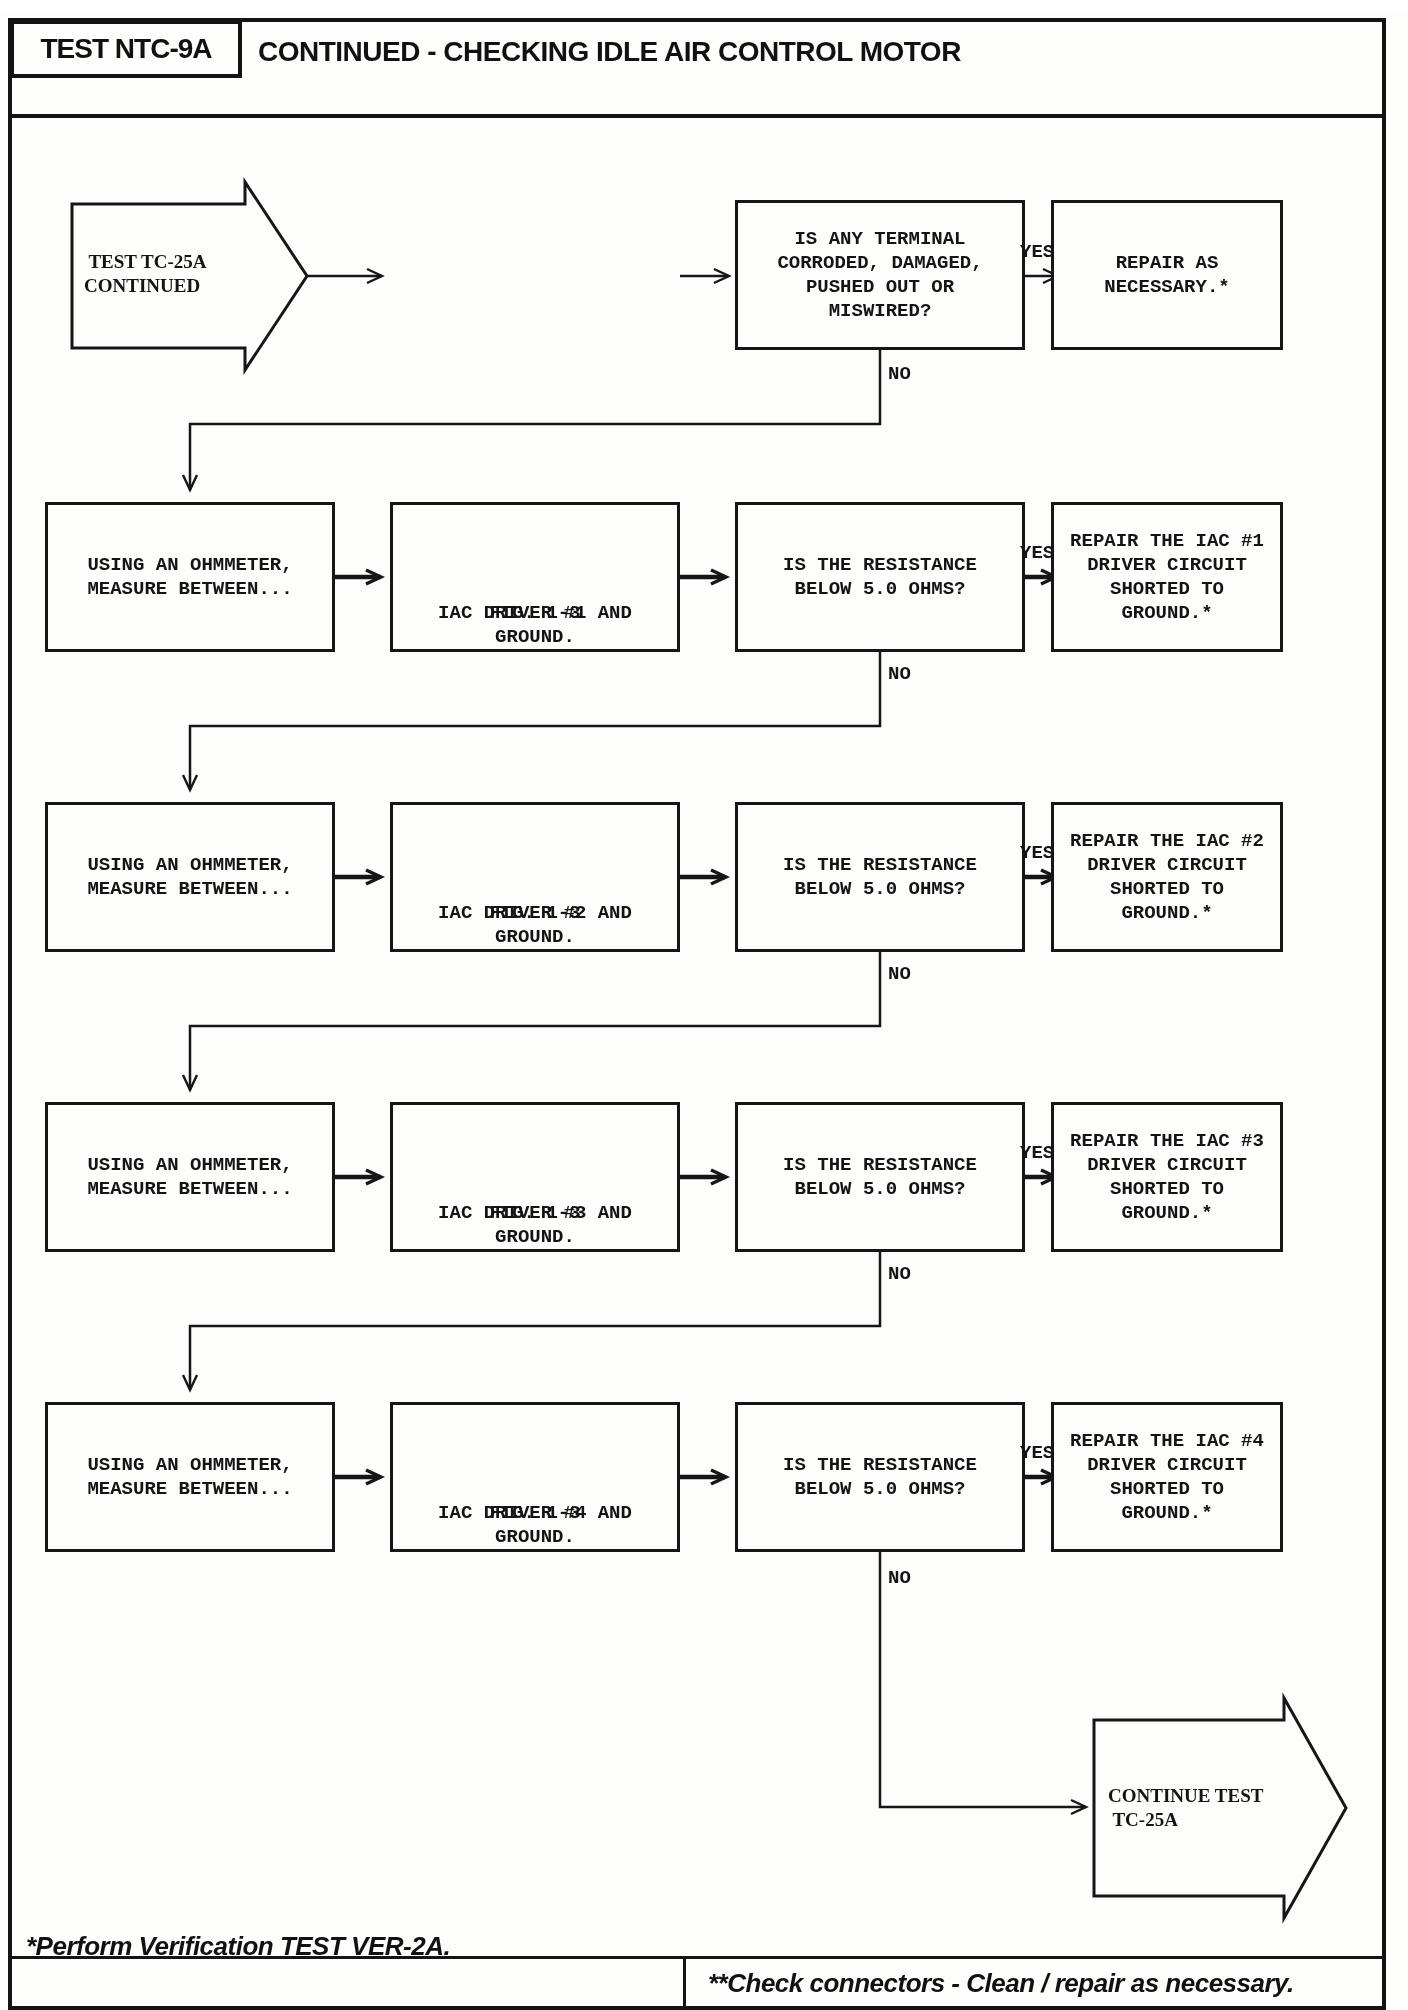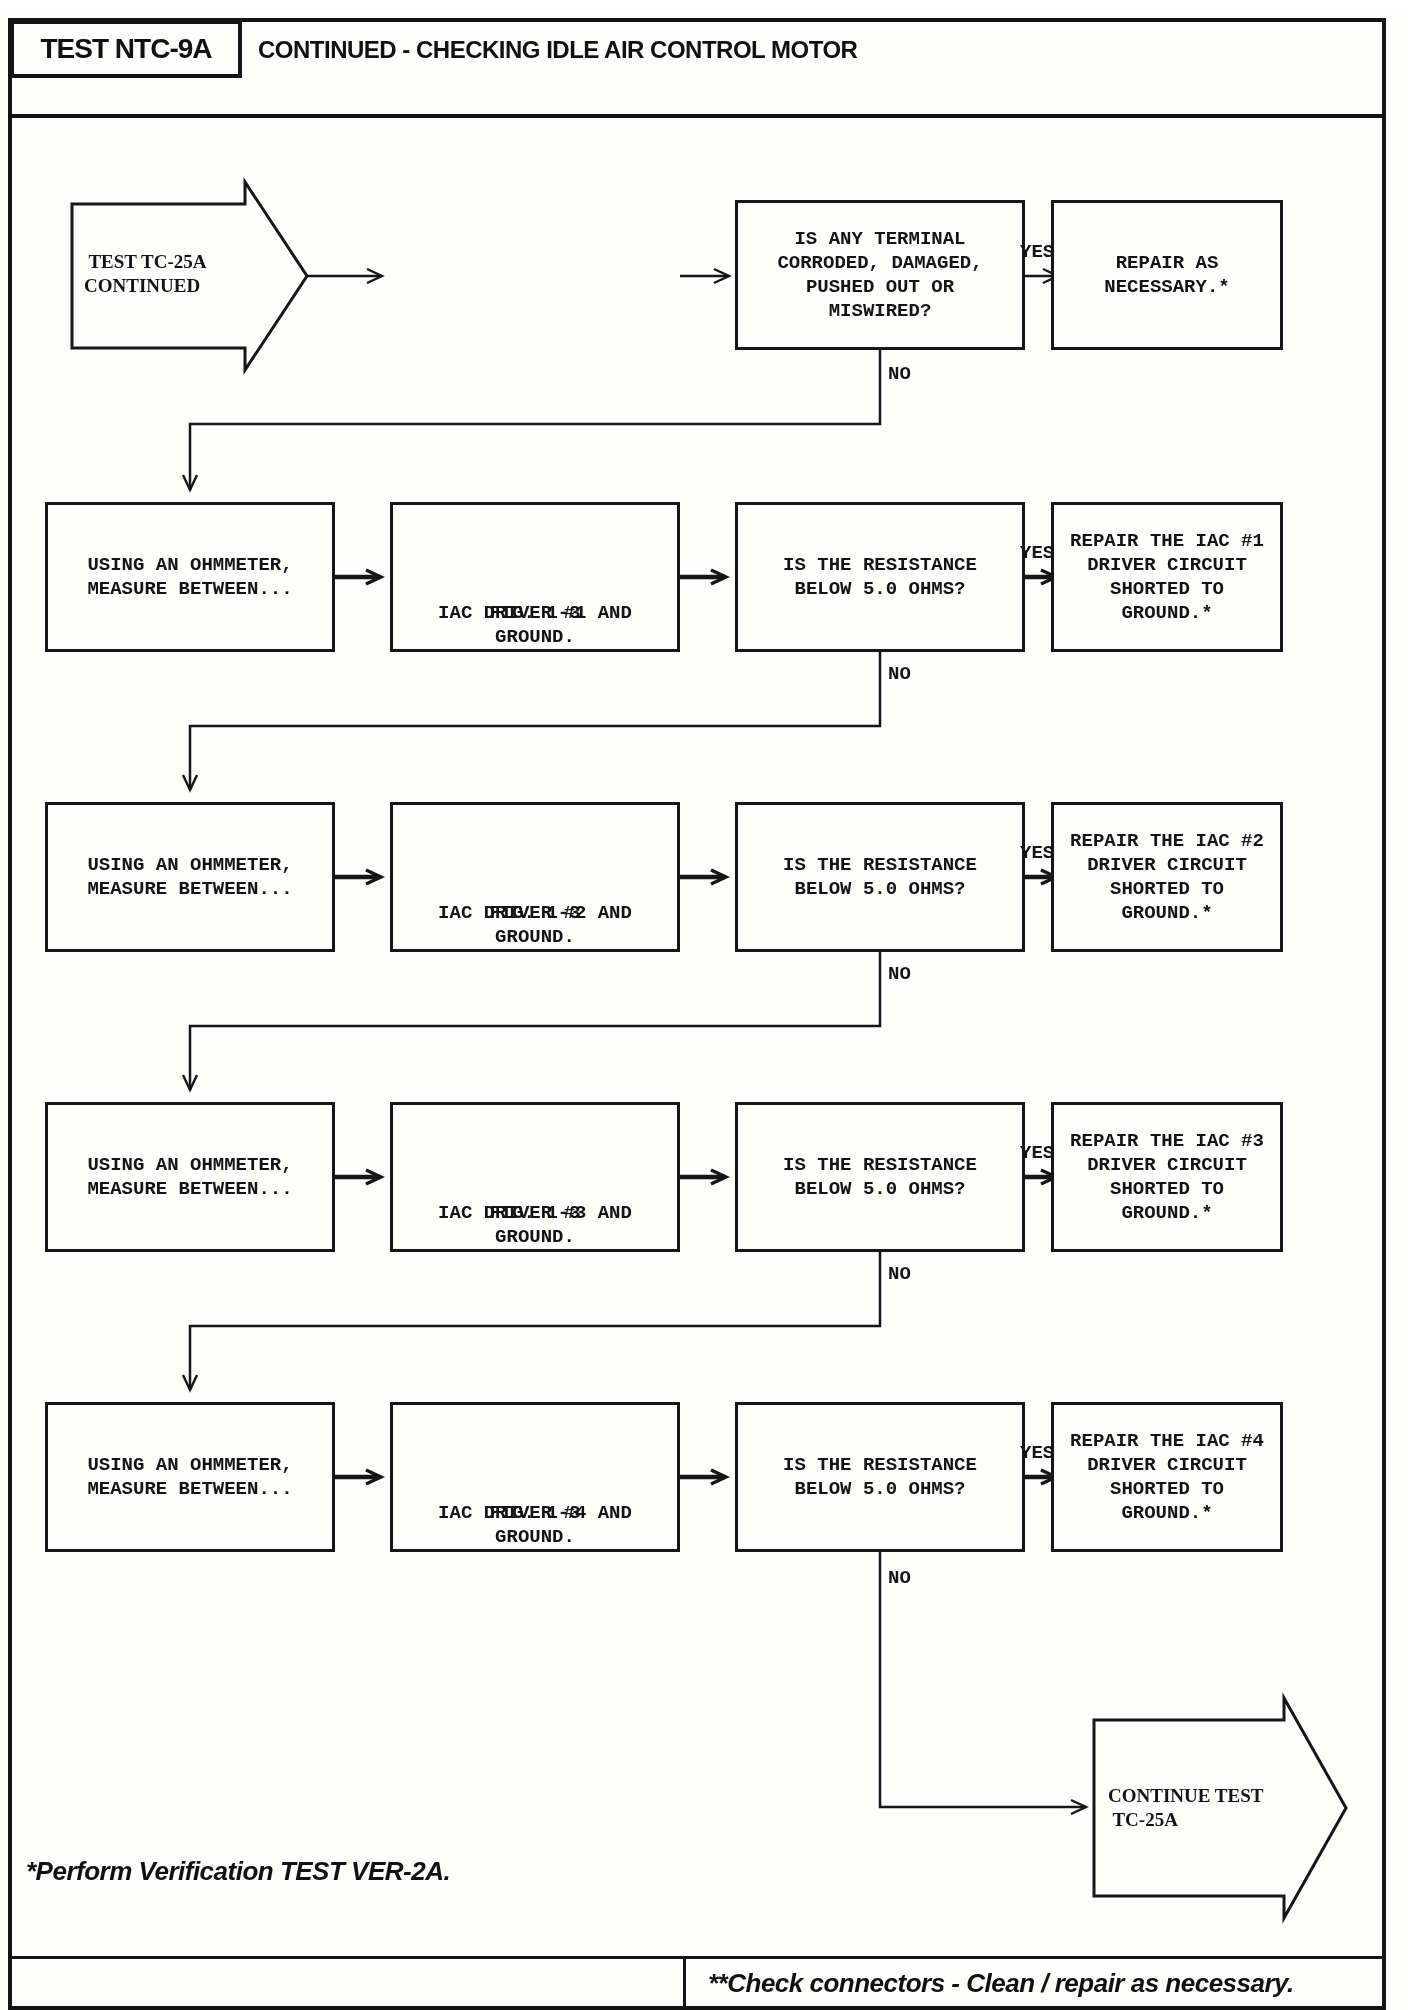--- a/index.html
+++ b/index.html
@@ -7,21 +7,21 @@
         font-family:"Liberation Sans",sans-serif;color:#111;margin-top:12px;}
   
   .frame{position:absolute;left:8px;top:6px;width:1378px;height:1992px;
          border:4px solid #141414;box-sizing:border-box;background:transparent;}
   .hline{position:absolute;background:#141414;}
   .vline{position:absolute;background:#141414;}
   
   .idbox{position:absolute;left:10px;top:8px;width:232px;height:58px;border:4px solid #141414;
          box-sizing:border-box;background:#fdfdfc;display:flex;align-items:center;justify-content:center;}
   .idbox span{font-weight:bold;font-size:28px;letter-spacing:-1px;}
-  .title{position:absolute;left:258px;top:24px;font-weight:bold;font-size:24px;letter-spacing:-0.5px;}
+  .title{position:absolute;left:258px;top:24px;font-weight:bold;font-size:28px;letter-spacing:-0.5px;}
   
   .box{position:absolute;width:290px;height:150px;border:3px solid #161616;box-sizing:border-box;
        background:#fdfdfc;display:flex;align-items:center;justify-content:center;text-align:center;z-index:2;}
   .mono{font-family:"Liberation Mono","DejaVu Sans Mono",monospace;font-weight:bold;
         font-size:19px;line-height:24px;color:#141414;white-space:pre-line;}
   .pre{white-space:pre;font-family:Liberation Serif, serif;}
   .c1{left:45px}.c2{left:390px}.c3{left:735px}.c4{left:1051px;width:232px}
   .r1{top:188px}.r2{top:490px}.r3{top:790px}.r4{top:1090px}.r5{top:1390px}
   .figbox{align-items:flex-end;}
   .figbox .top{margin-top:18px;width:100%;}
@@ -186,16 +186,16 @@
     <div class="mono">REPAIR THE IAC #4
 DRIVER CIRCUIT
 SHORTED TO
 GROUND.*</div>
   </div>
   <div class="lbl mono" style="left:1020px;top:1429px;">YES</div>
   <div class="lbl mono" style="left:888px;top:1554px;">NO</div>
 
   <div class="hline" style="left:8px;top:1944px;width:1378px;height:3px;"></div>
   <div class="vline" style="left:683px;top:1944px;width:3px;height:54px;"></div>
-  <div class="note" style="left:26px;top:1844px;">*Perform Verification TEST VER-2A.</div>
+  <div class="note" style="left:26px;top:1919px;">*Perform Verification TEST VER-2A.</div>
   <div class="note" style="left:708px;top:1956px;">**Check connectors - Clean / repair as necessary.</div>
 
 </div>
 
 </body></html>

